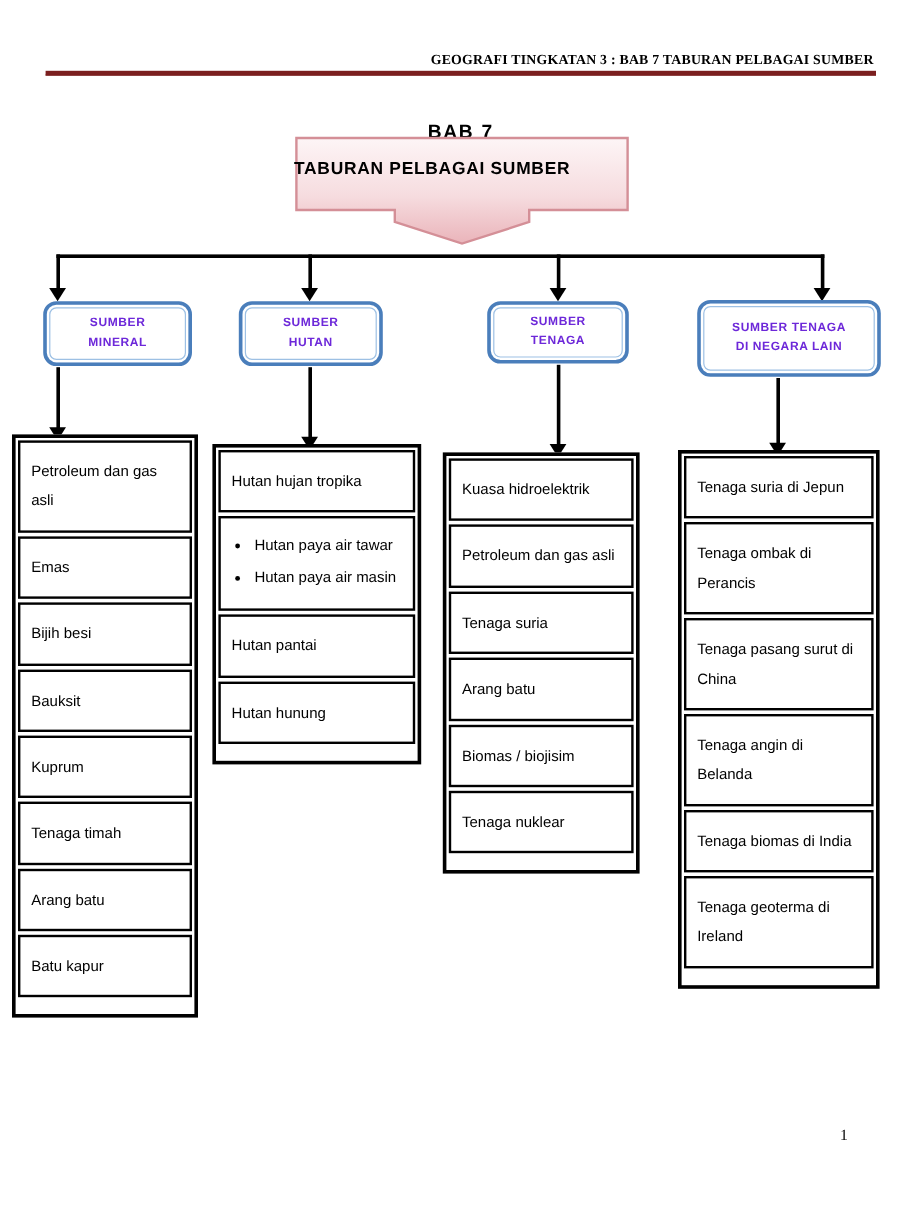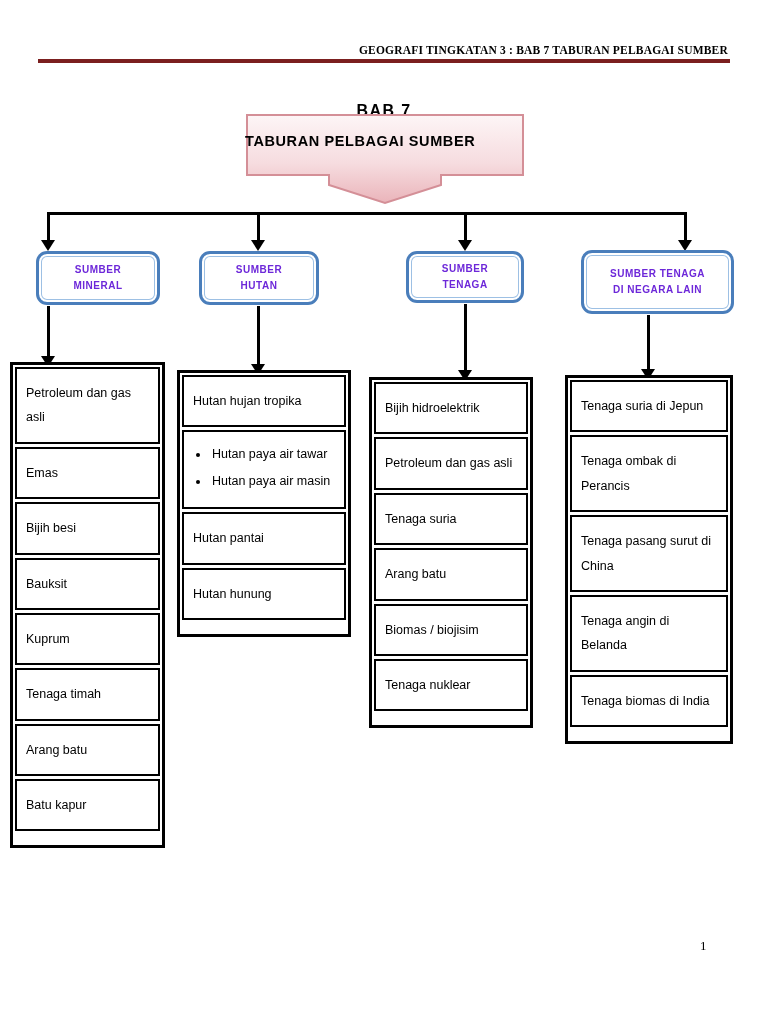--- a/index.html
+++ b/index.html
@@ -271,29 +271,30 @@
       <ul>
         <li>Hutan paya air tawar</li>
         <li>Hutan paya air masin</li>
       </ul>
     </div>
     <div class="list-item">Hutan pantai</div>
     <div class="list-item">Hutan hunung</div>
   </div>
 
 <div class="list-col" id="col-2" style="left:369px; top:377px; width:164px;">
-    <div class="list-item">Bijih hidroelektrik</div>
+    <div class="list-item">Kuasa hidroelektrik</div>
     <div class="list-item">Petroleum dan gas asli</div>
     <div class="list-item">Tenaga suria</div>
     <div class="list-item">Arang batu</div>
     <div class="list-item">Biomas / biojisim</div>
     <div class="list-item">Tenaga nuklear</div>
   </div>
 
 <div class="list-col" id="col-3" style="left:565px; top:375px; width:168px;">
     <div class="list-item">Tenaga suria di Jepun</div>
     <div class="list-item">Tenaga ombak di Perancis</div>
     <div class="list-item">Tenaga pasang surut di China</div>
     <div class="list-item">Tenaga angin di Belanda</div>
     <div class="list-item">Tenaga biomas di India</div>
+    <div class="list-item">Tenaga geoterma di Ireland</div>
   </div>
 
 <div id="page-number">1</div>
 
 </body></html>

